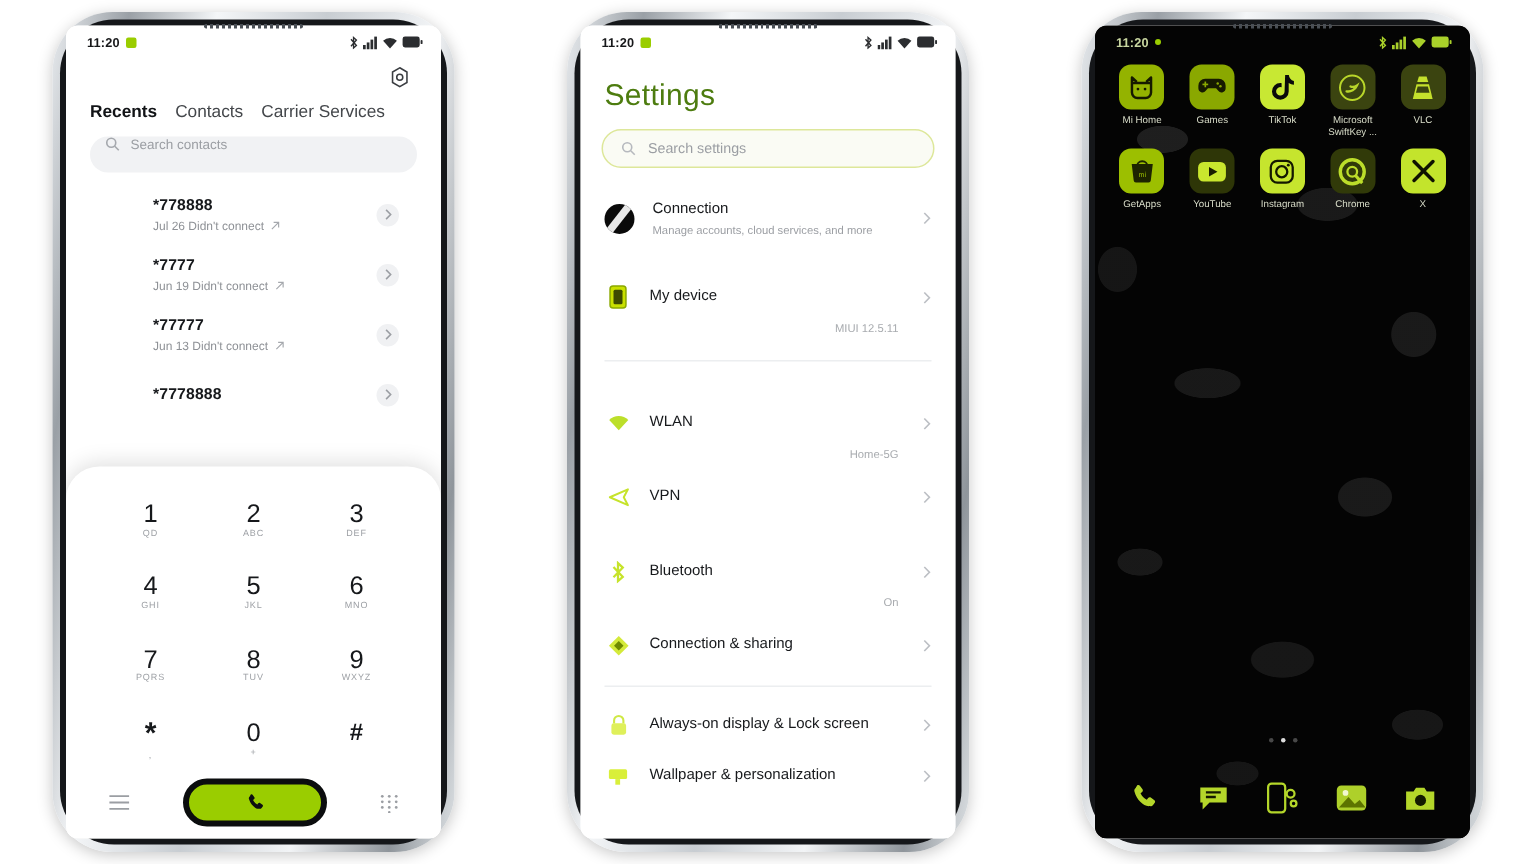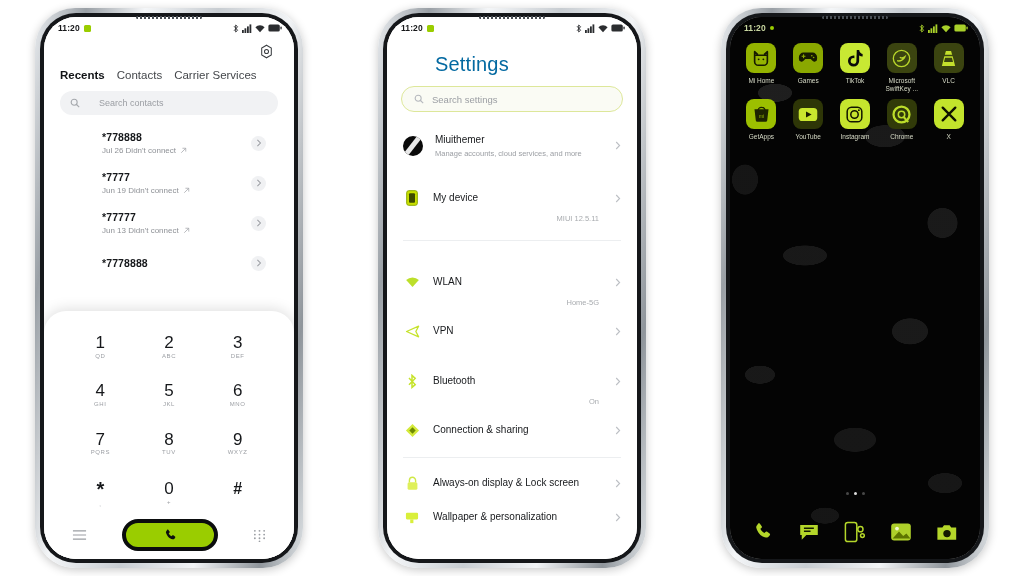--- a/index.html
+++ b/index.html
@@ -28,21 +28,21 @@
   .bezel {
     position: relative;
     width: 100%; height: 100%;
     border-radius: 36px;
     background: #15171a;
     padding: 4px;
   }
   .screen {
     position: relative;
     width: 100%; height: 100%;
-    border-radius: 32px;
+    border-radius: 8px;
     overflow: hidden;
     background: #fff;
   }
   .grille {
     position: absolute; top: 3px; left: 50%;
     transform: translateX(-50%);
     width: 66px; height: 3px;
     border-radius: 2px;
     background: repeating-linear-gradient(90deg,#4a4f55 0 2px, transparent 2px 4px);
     z-index: 40;
@@ -69,21 +69,21 @@
 
   
   .dialer { position: absolute; inset: 0; background: #fff; display: flex; flex-direction: column; }
   .dialer-top { padding: 0 16px; }
   .gear-row { display: flex; justify-content: flex-end; padding: 2px 2px 6px 0; }
   .gear-btn { width: 20px; height: 20px; display: flex; align-items: center; justify-content: center; }
   .tabs { display: flex; align-items: baseline; gap: 12px; padding: 2px 0 10px 0; }
   .tab { font-size: 11.5px; color: #44474b; white-space: nowrap; }
   .tab.active { font-weight: 700; color: #111316; }
   .search-contacts {
-    display: flex; align-items: center; gap: 19px;
+    display: flex; gap: 7px;
     height: 24px; border-radius: 12px;
     background: #f1f2f4; padding: 0 10px; margin-bottom: 8px;
   }
   .search-contacts span.ph { font-size: 9px; color: #9b9ea3; }
 
   .calllist { flex: 0 0 auto; padding: 0 28px; margin-left: 30px; }
   .callrow {
     display: flex; align-items: center; justify-content: space-between;
     padding: 7px 0 7px 0; min-height: 40px;
   }
@@ -114,21 +114,21 @@
   .call-green {
     width: 96px; height: 32px; border-radius: 17px;
     background: #9acd00;
     border: 4px solid #0b0d0e;
     display: flex; align-items: center; justify-content: center;
   }
 
   
   .settings { position: absolute; inset: 0; background: #fff; display: flex; flex-direction: column; }
   .settings-body { padding: 0 14px; overflow: hidden; }
-  .set-title { font-size: 20px; font-weight: 400; color: #0369a1; padding: 14px 0 10px 2px; letter-spacing: .2px; margin-left: 32px; }
+  .set-title { font-size: 20px; font-weight: 400; color: #4d7c0f; padding: 14px 0 10px 2px; letter-spacing: .2px; }
   .set-search {
     display: flex; align-items: center; gap: 8px;
     height: 26px; border-radius: 14px;
     border: 1px solid #dde79a; background: #fafbf4;
     padding: 0 12px; margin-bottom: 10px;
   }
   .set-search span.ph { font-size: 9.5px; color: #9b9ea3; }
   .set-group { padding: 4px 0; }
   .set-divider { height: 1px; background: #eceef0; margin: 5px 2px; }
   .set-row { display: flex; align-items: center; gap: 12px; padding: 8px 2px; min-height: 30px; }
@@ -429,21 +429,21 @@
                   <circle cx="5" cy="5" r="3.6"></circle>
                   <path d="M7.8 7.8 11 11"></path>
                 </svg>
               <span class="ph">Search settings</span>
             </div>
 
             <div class="set-group">
               <div class="set-row">
                 <div class="avatar-mi"></div>
                 <div class="set-texts">
-                  <div class="set-label">Miuithemer</div>
+                  <div class="set-label">Connection</div>
                   <div class="set-desc">Manage accounts, cloud services, and more</div>
                 </div>
                 <svg width="6" height="9" viewBox="0 0 6 9" fill="none" stroke="#bcbfc4" stroke-width="1.1">
                     <path d="M1.2 1 4.6 4.5 1.2 8"></path>
                   </svg>
               </div>
               <div class="set-row">
                 <div class="set-ico">
                   <svg width="12" height="16" viewBox="0 0 12 16">
                       <rect x="0.7" y="0.7" width="10.6" height="14.6" rx="2" fill="#c9e000" stroke="#8aa800" stroke-width="1"></rect>

